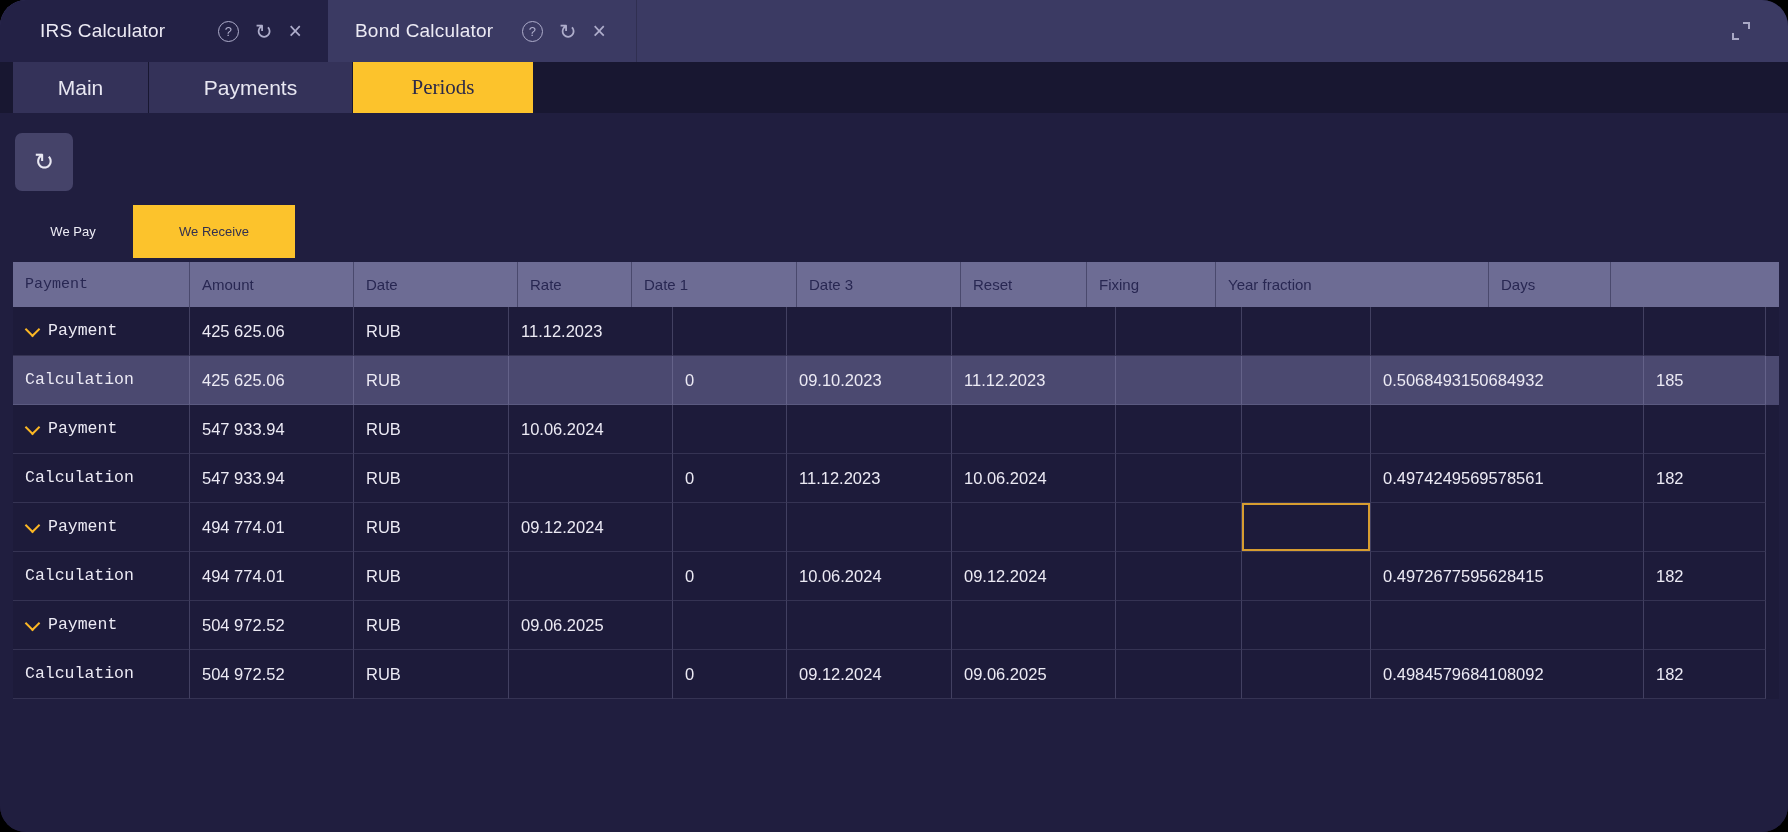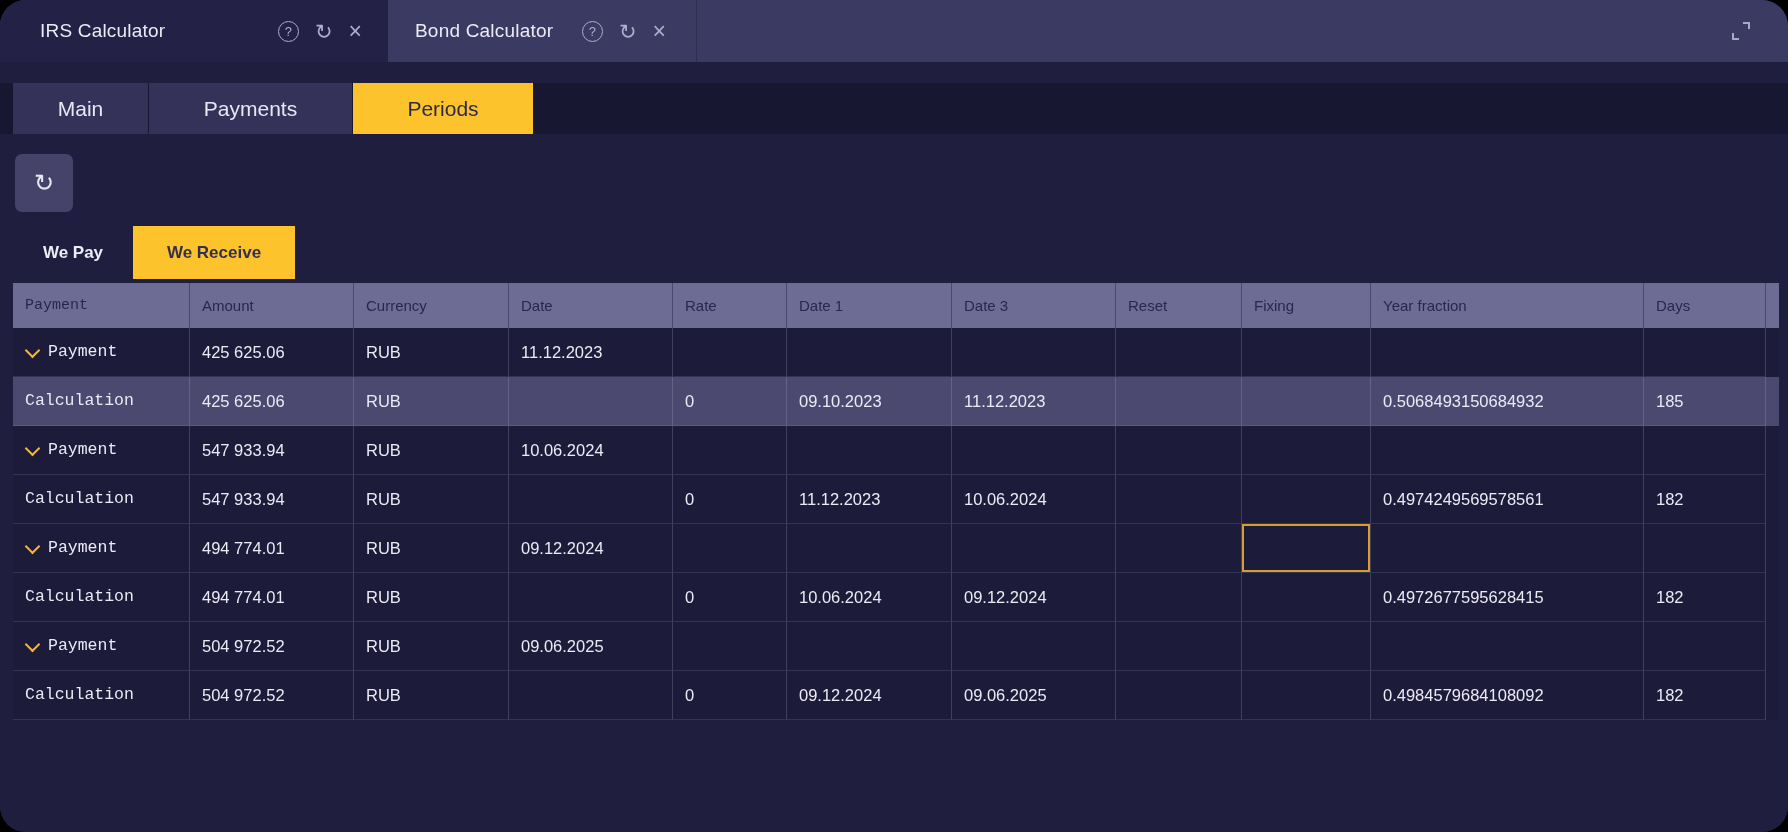--- a/index.html
+++ b/index.html
@@ -3,41 +3,41 @@
 <meta charset="utf-8">
 <style>
   html,body{margin:0;padding:0;background:#000;font-family:"Liberation Sans",sans-serif;}
   .app{position:relative;width:1788px;height:832px;background:#201e3f;border-radius:26px;overflow:hidden;}
 
   
   .titlebar{position:relative;display:flex;height:62px;background:#3b3a63;}
   .wtab{display:flex;align-items:center;box-sizing:border-box;height:62px;}
   .wtab .wlabel{font-size:19px;color:#eceaf4;letter-spacing:.2px;}
   .wtab .ticons{display:flex;align-items:center;gap:16px;margin-left:auto;color:#aeadcb;}
-  .wtab-active{width:388px;background:#232145;padding:0 26px 0 40px;}
+  .wtab-active{width:328px;background:#232145;padding:0 26px 0 40px;}
   .wtab-plain{width:309px;padding:0 30px 0 27px;border-right:1px solid rgba(0,0,0,.18);}
   .icon-help{width:21px;height:21px;border:1.5px solid currentColor;border-radius:50%;
              font-size:13px;line-height:20px;text-align:center;box-sizing:border-box;}
   .icon-refresh{font-size:21px;line-height:21px;}
   .icon-close{font-size:23px;line-height:21px;}
   .expand{position:absolute;right:34px;top:18px;}
 
   
-  .maintabs{display:flex;height:51px;background:#181731;padding-left:13px;gap:1px;margin-top:21px;}
+  .maintabs{display:flex;height:51px;background:#181731;padding-left:13px;gap:1px;}
   .mtab{display:flex;align-items:center;justify-content:center;height:51px;
         background:#343259;color:#e8e7f2;font-size:21px;cursor:default;}
   .mtab-0{width:135px;} .mtab-1{width:203px;} .mtab-2{width:180px;}
-  .mtab.active{background:#fcc32c;color:#2c2a49;}
+  .mtab.active{background:#fcc32c;color:#2c2a49;font-family:Liberation Serif, serif;}
 
   
   .content{position:relative;height:719px;background:#201e3f;}
   .refresh-btn{position:absolute;left:15px;top:20px;width:58px;height:58px;background:#454369;
                border:none;border-radius:7px;color:#e9e8f2;font-size:24px;cursor:pointer;}
   .legtabs{position:absolute;left:13px;top:92px;display:flex;height:53px;}
-  .ltab{display:flex;align-items:center;justify-content:center;font-size:17px;font-weight:700;
+  .ltab{display:flex;align-items:center;justify-content:center;font-size:13px;font-weight:400;
         color:#edecf5;cursor:default;}
   .ltab-0{width:120px;} .ltab-1{width:162px;}
   .ltab.active{background:#fcc32c;color:#32304e;text-align:center;}
 
   
   .table{position:absolute;left:13px;top:149px;width:1766px;}
   .thead{display:flex;background:#6d6c94;}
   .th{box-sizing:border-box;height:45px;line-height:45px;padding:0 12px;font-size:15px;
       font-weight:500;color:#282752;border-right:1px solid rgba(32,31,62,.45);overflow:hidden;white-space:nowrap;}
   .tr{display:flex;background:#1d1b3a;}
@@ -99,21 +99,20 @@
 
     <div class="legtabs">
       <div class="ltab ltab-0">We Pay</div>
       <div class="ltab ltab-1 active">We Receive</div>
     </div>
 
     <div class="table">
       <div class="thead">
         <div class="th c0">Payment</div>
         <div class="th c1">Amount</div>
-        <div class="th c2">Currency</div>
         <div class="th c3">Date</div>
         <div class="th c4">Rate</div>
         <div class="th c5">Date 1</div>
         <div class="th c6">Date 3</div>
         <div class="th c7">Reset</div>
         <div class="th c8">Fixing</div>
         <div class="th c9">Year fraction</div>
         <div class="th c10">Days</div>
       </div>
 

